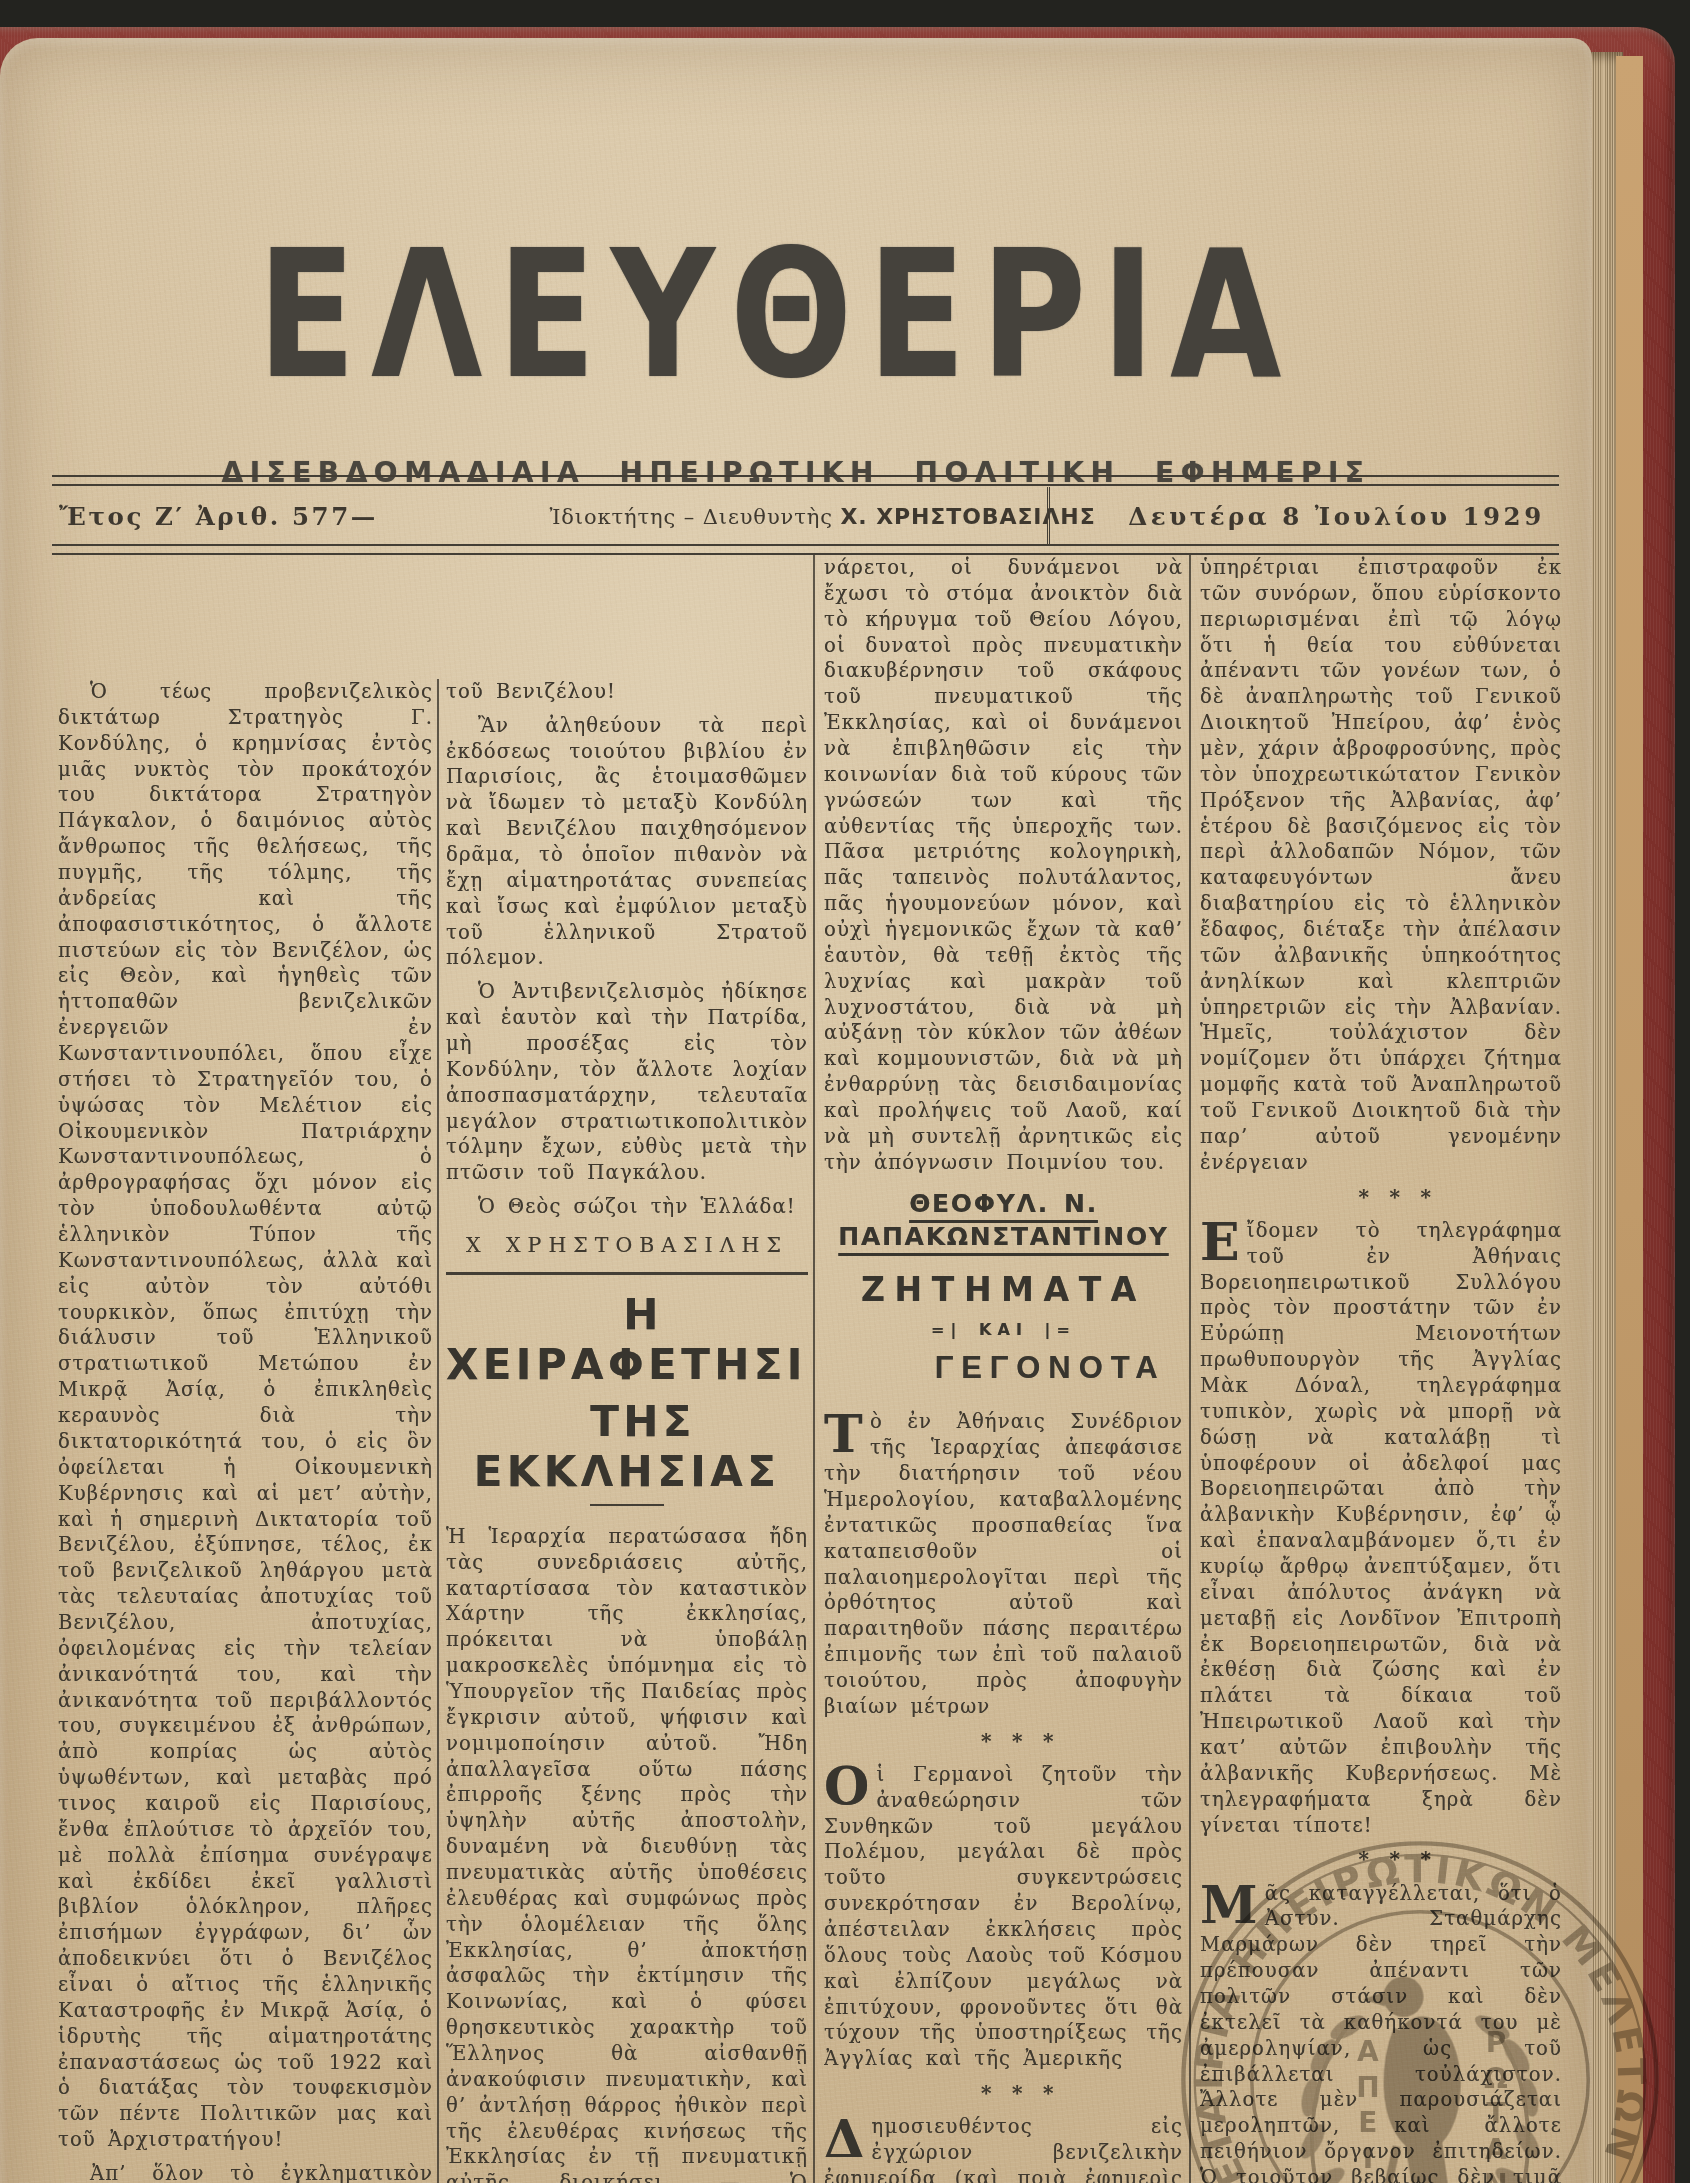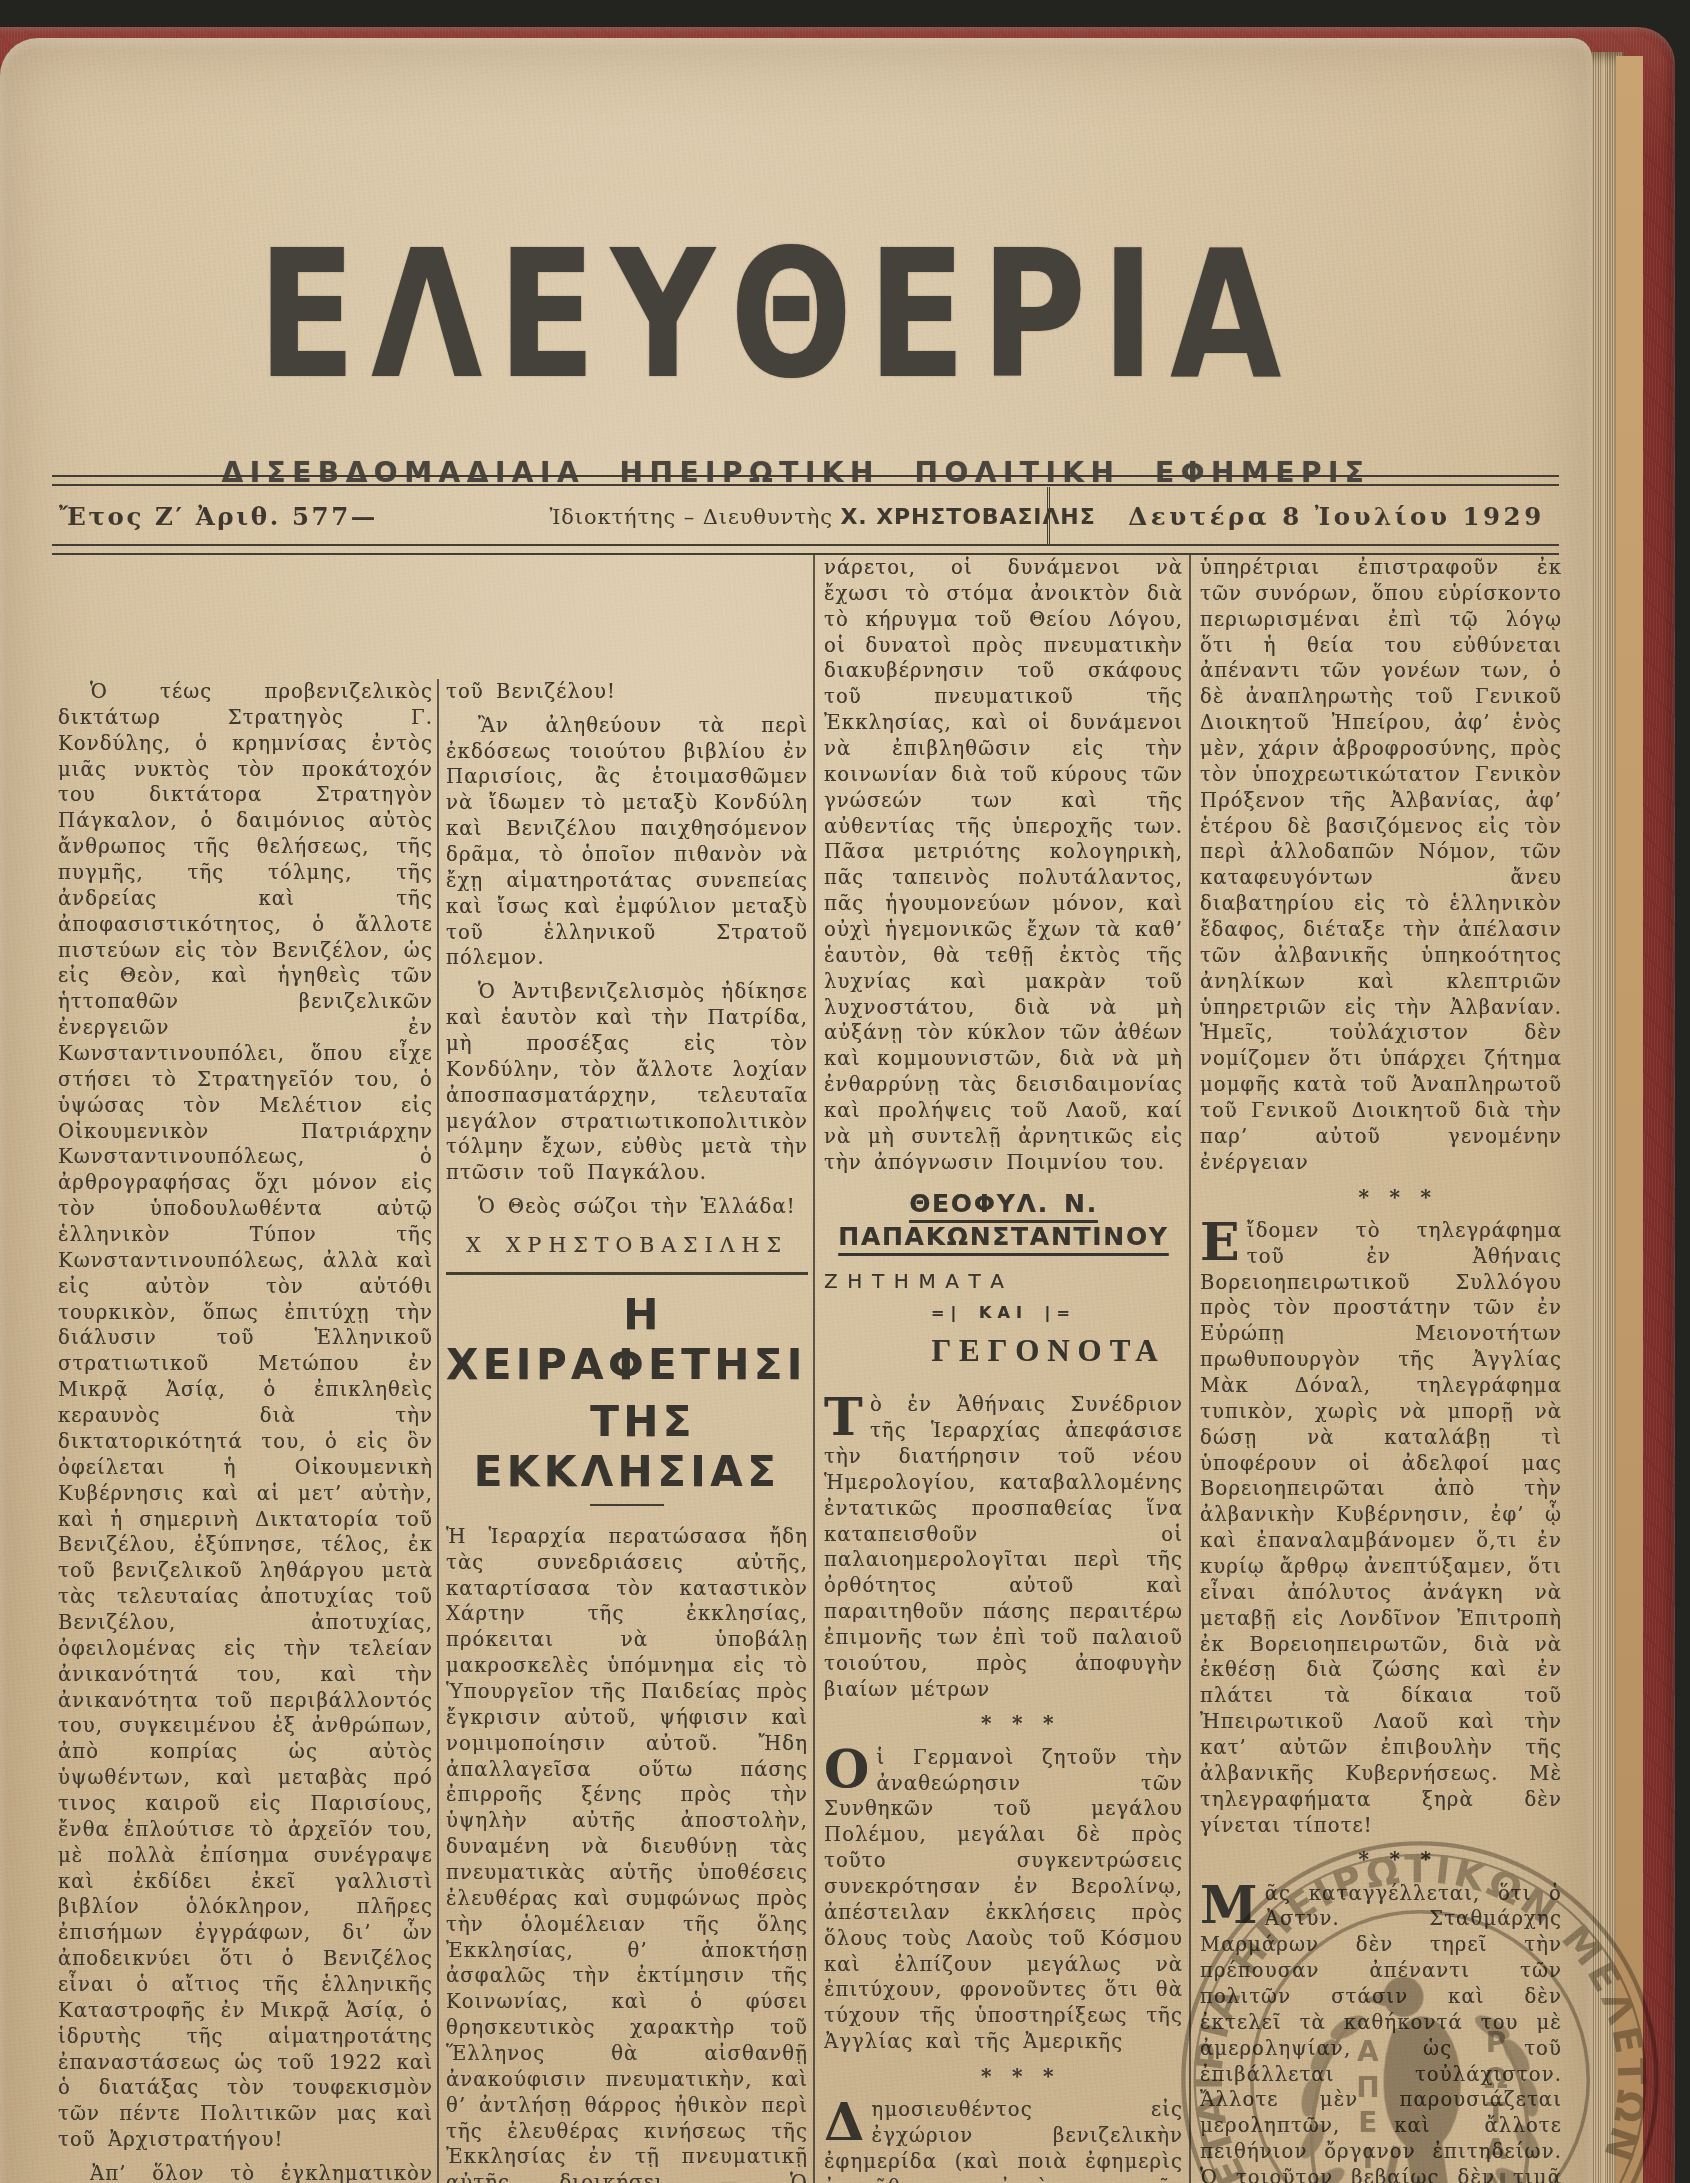--- a/index.html
+++ b/index.html
@@ -76,23 +76,23 @@
   .vr3{left:1189px;top:517px;height:1767px;}
   .sig{display:block;text-align:center;font-size:20.5px;letter-spacing:7px;margin:12.2px 0 13px;text-indent:0;}
   .hrule{height:3.1px;background:#433e35;margin:2.6px 0 15px;}
   .church-head{font-family:"DejaVu Sans",sans-serif;font-weight:bold;font-size:42px;
       letter-spacing:4.4px;text-align:center;color:#38352e;line-height:1.18;text-indent:0;margin:0;}
   .church-sub-rule{width:74px;height:2.2px;background:#433e35;margin:7px auto 17.5px;}
   .sig2{display:block;font-family:"DejaVu Sans",sans-serif;font-weight:bold;font-size:25px;
       letter-spacing:1.7px;text-align:center;color:#38352e;margin:11.4px 0 15px;text-indent:0;
       text-decoration:underline;text-underline-offset:7.9px;text-decoration-thickness:3.1px;}
   .zf-head{margin:4.4px 0 20px;text-indent:0;}
-  .zf-l{font-family:"DejaVu Sans",sans-serif;font-weight:normal;font-size:20px;letter-spacing:9.6px;color:#38352e;display:block;text-align:left;}
+  .zf-l{font-family:"DejaVu Sans",sans-serif;font-weight:bold;font-size:33px;letter-spacing:9.6px;color:#38352e;display:block;text-align:center;}
   .zf-m{font-family:"DejaVu Sans",sans-serif;font-weight:bold;font-size:16px;letter-spacing:6.1px;display:block;text-align:center;margin:7.9px 0;color:#38352e;}
-  .zf-r{font-family:Liberation Serif, serif;font-weight:bold;font-size:31px;letter-spacing:7.9px;color:#38352e;display:block;text-align:right;padding-right:17.5px;}
+  .zf-r{font-family:Liberation Sans, sans-serif;font-weight:bold;font-size:31px;letter-spacing:7.9px;color:#38352e;display:block;text-align:right;padding-right:17.5px;}
   .sep{text-align:center;font-weight:bold;font-size:20px;letter-spacing:4.4px;margin:4.4px 0 6.1px;text-indent:0;color:#3f392f;}
   .dc{float:left;font-family:"DejaVu Serif",serif;font-weight:bold;font-size:52px;
       line-height:.82;padding:3.5px 6.1px 0 0;color:#38352e;}
   
   .stamp{position:absolute;left:1179px;top:1839px;width:482px;height:482px;opacity:.52;
       mix-blend-mode:multiply;}
   .coin-col{position:absolute;font-family:"DejaVu Sans",sans-serif;font-weight:bold;
       color:#6f675b;opacity:.55;mix-blend-mode:multiply;font-size:28px;line-height:1.05;
       writing-mode:vertical-rl;text-orientation:upright;letter-spacing:2.6px;}
   .coin-left{left:1353px;top:2035px;}

